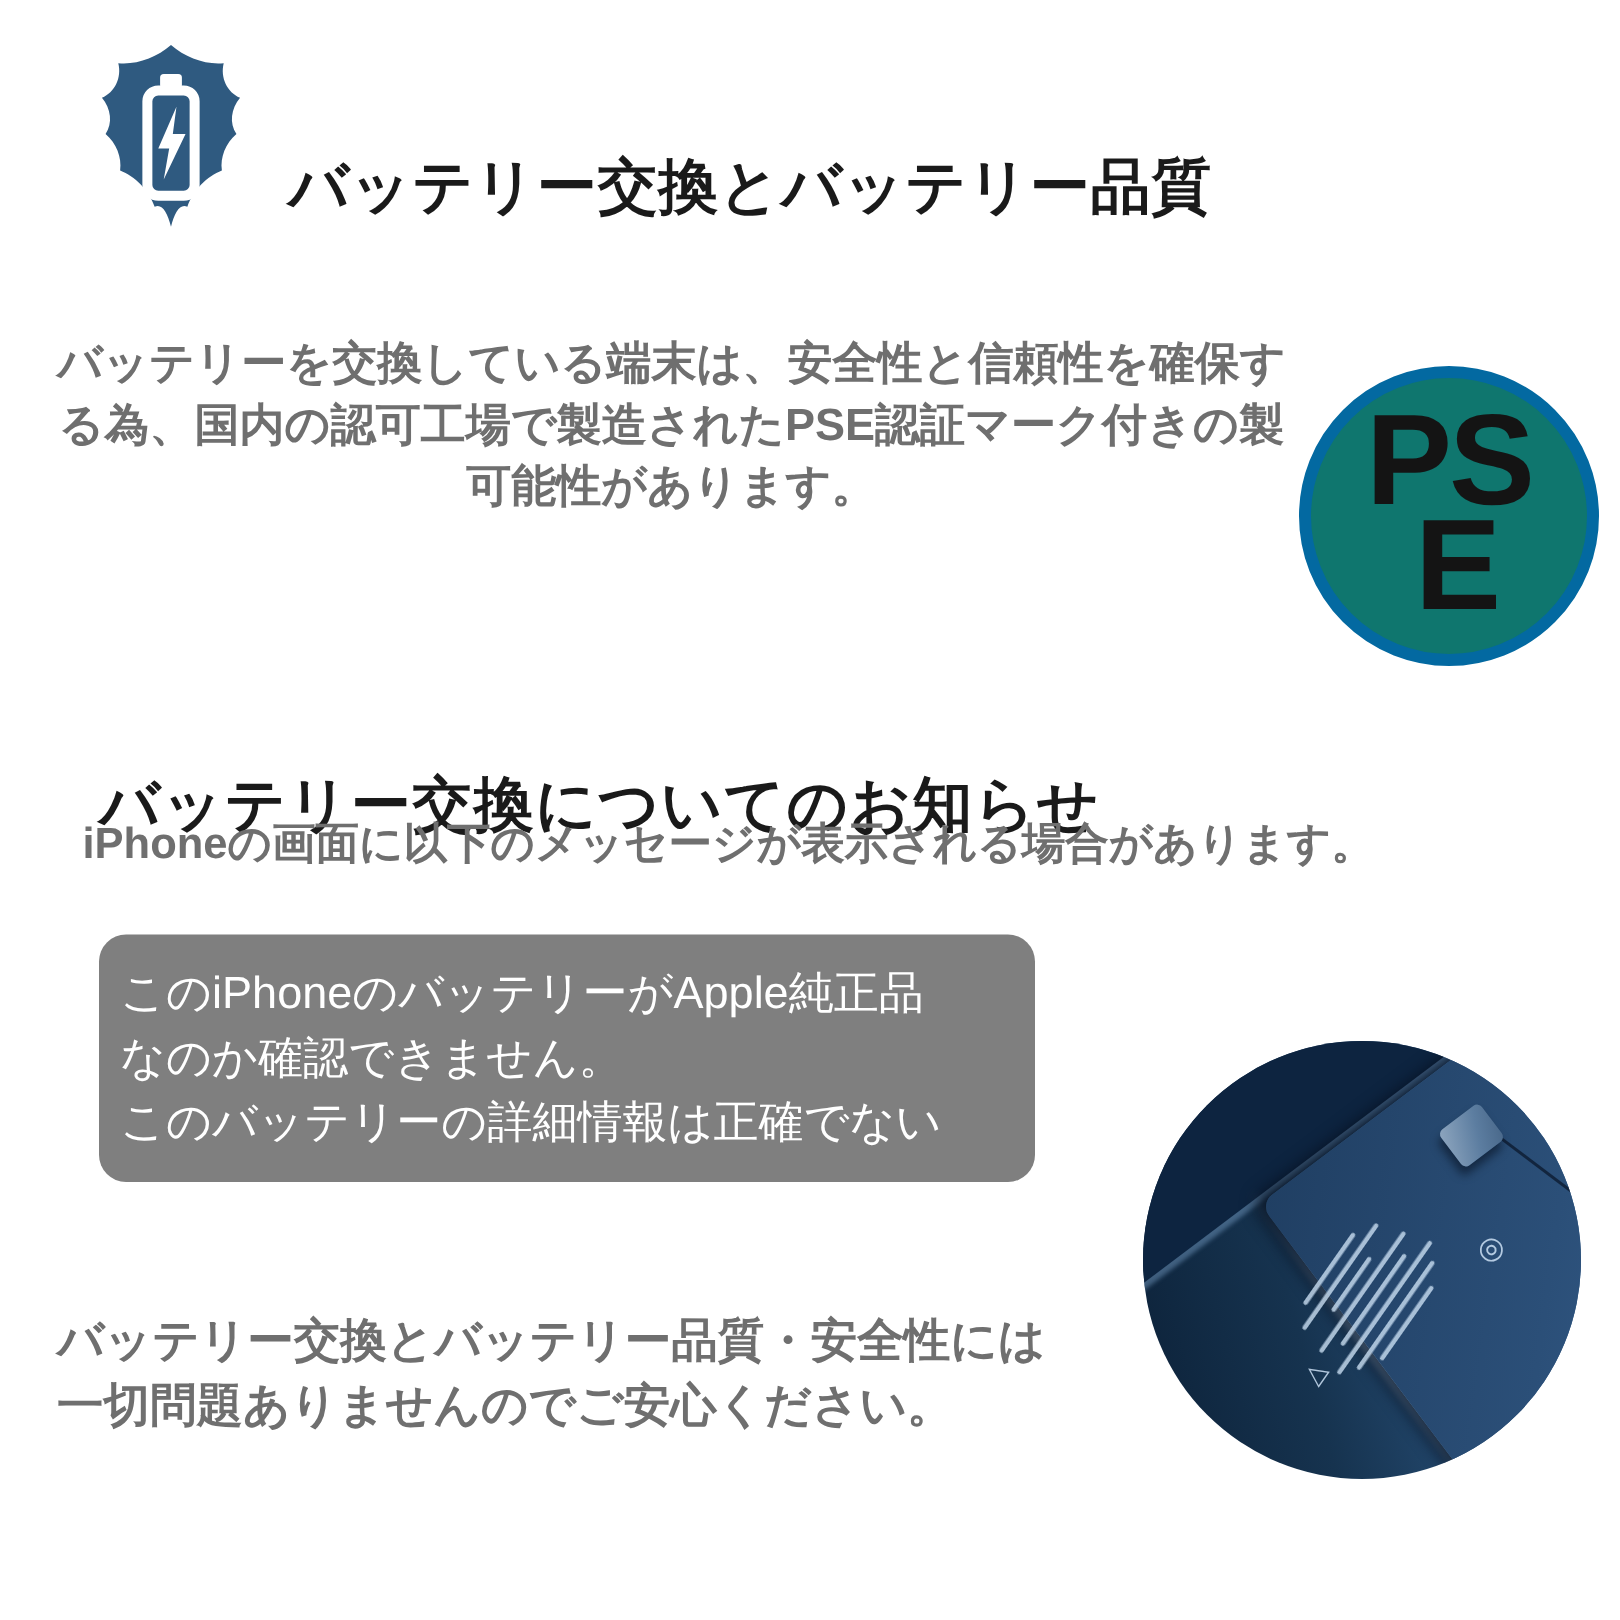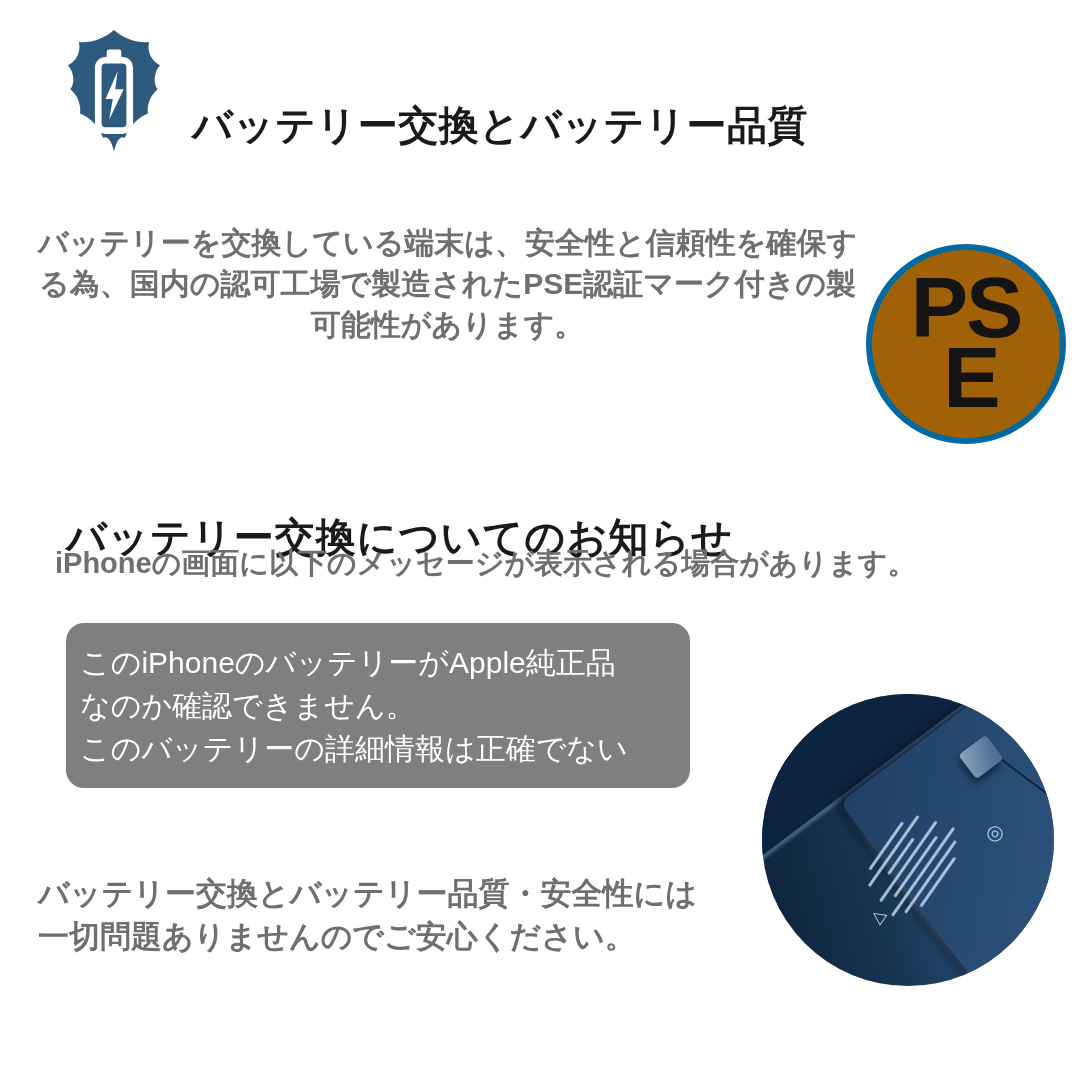--- a/index.html
+++ b/index.html
@@ -12,21 +12,21 @@
   .page-title{
     position:absolute;left:192px;top:54px;font-size:40px;line-height:46px;
     font-weight:700;color:#1a1a1a;letter-spacing:0.5px;white-space:nowrap;margin-top:48px;
   }
   
   .intro{position:absolute;left:38px;top:222px;}
   .intro .ln{font-size:30px;line-height:41px;font-weight:700;color:#6f6f6f;white-space:nowrap;text-align:center;}
   
   .pse{
     position:absolute;left:866px;top:244px;width:200px;height:200px;box-sizing:border-box;
-    border:6px solid #0369a1;border-radius:50%;background:#a16207;
+    border:8px solid #0369a1;border-radius:50%;background:#0f766e;
     display:flex;flex-direction:column;align-items:center;justify-content:center;
   }
   .pse .ps{font-size:86px;font-weight:700;color:#141414;line-height:0.80;letter-spacing:-2px;}
   .pse .e{font-size:86px;font-weight:700;color:#141414;line-height:0.86;letter-spacing:-2px;margin-left:10px;}
   
   .notice-heading{
     position:absolute;left:66px;top:481px;font-size:40px;line-height:46px;
     font-weight:700;color:#1a1a1a;letter-spacing:1px;white-space:nowrap;
   }
   .notice-subtext{

